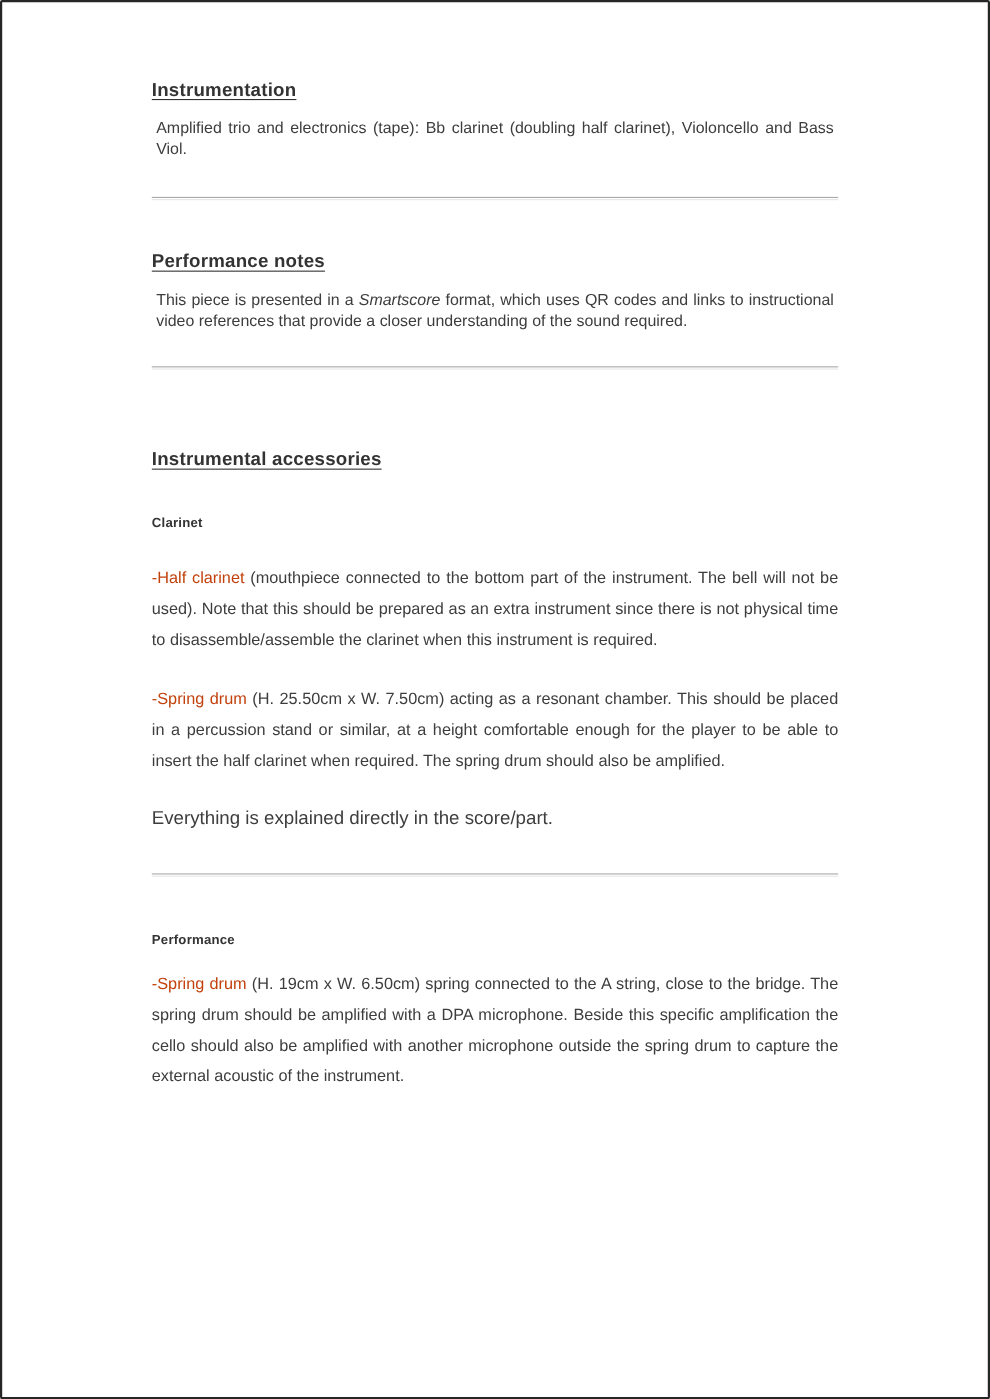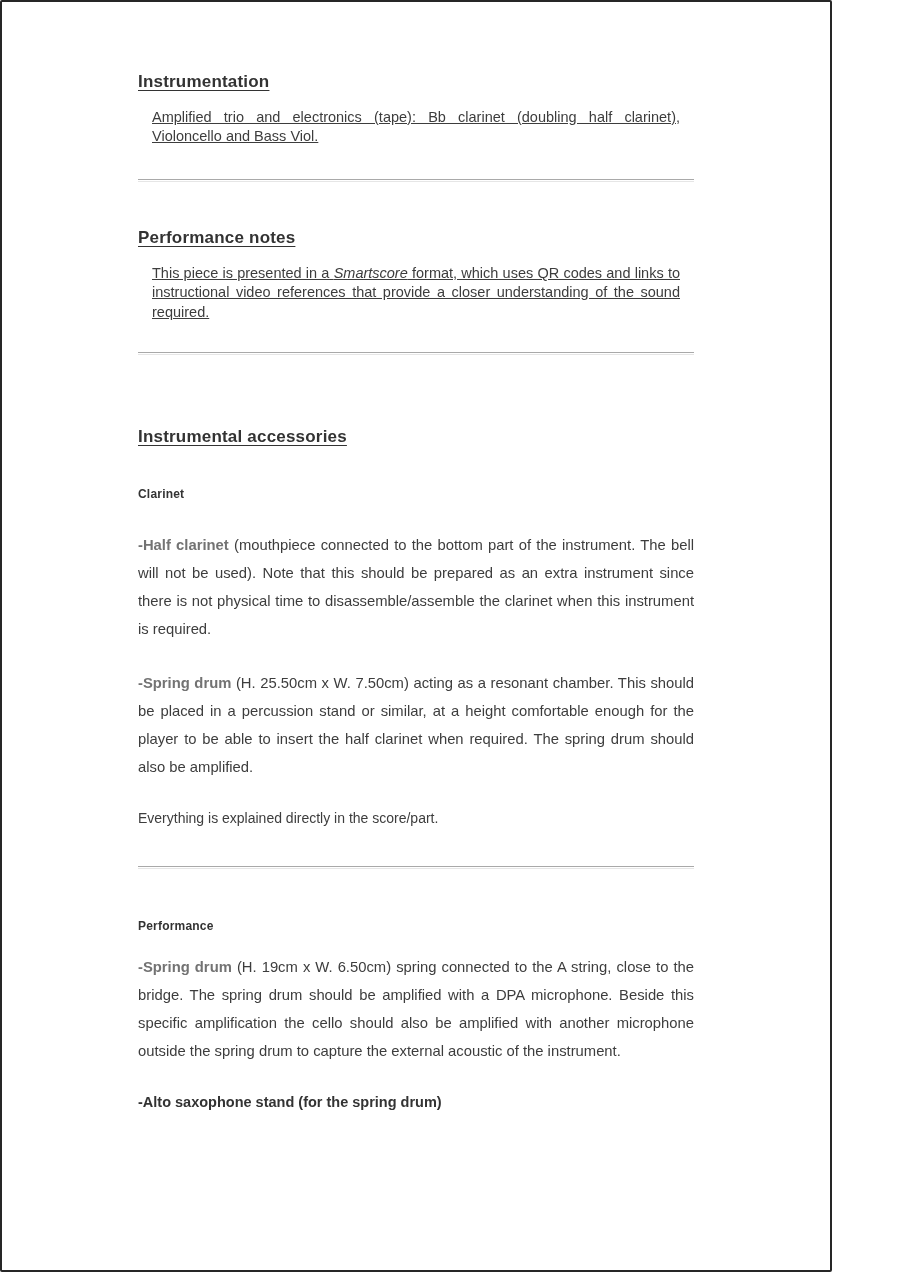--- a/index.html
+++ b/index.html
@@ -2,21 +2,21 @@
 <html><head>
 <meta charset="utf-8">
 <style>
   html, body {
     margin: 0;
     padding: 0;
     background: #ffffff;
   }
   .page {
     position: relative;
-    width: 832px;
+    width: 900px;
     height: 1272px;
     box-sizing: border-box;
     background: #ffffff;
     border: 2px solid #262626;
     border-radius: 2px;
     font-family: "Liberation Sans", sans-serif;
     color: #3d3d3d;
     overflow: hidden;
   }
   .content {
@@ -38,35 +38,34 @@
     font-size: 12px;
     font-weight: bold;
     color: #333333;
     margin: 0;
     letter-spacing: 0.2px;
   }
   .body-text {
     font-size: 14.5px;
     line-height: 1.32;
     text-align: justify;
-    margin: 14px;
+    margin: 4px;
     color: #3d3d3d;
-    text-decoration: underline;
   }
   .body-text-loose {
     font-size: 14.8px;
     line-height: 1.9;
     text-align: justify;
     margin: 0;
     color: #3d3d3d;
   }
-  .bold-lead { font-weight: bold; color: #737373; }
+  .bold-lead { font-weight: normal; color: #c2410c; }
   .italic { font-style: italic; }
   .small-note {
-    font-size: 14px;
+    font-size: 17px;
     margin: 0;
     color: #3d3d3d;
   }
   .rule {
     height: 1px;
     border: 0;
     border-top: 1px solid #a9a9a9;
     border-bottom: 1px solid #e6e6e6;
     background: transparent;
     margin: 0;
@@ -123,16 +122,15 @@
     <p class="body-text-loose m-top-spring-drum"><span class="bold-lead">-Spring drum</span><span> (H. 25.50cm x W. 7.50cm) acting as a resonant chamber. This should be placed in a percussion stand or similar, at a height comfortable enough for the player to be able to insert the half clarinet when required. The spring drum should also be amplified.</span></p>
 
     <p class="small-note m-top-note">Everything is explained directly in the score/part.</p>
 
     <hr class="rule m-top-rule-3">
 
     <h3 class="sub-heading m-top-cello-heading">Performance</h3>
 
     <p class="body-text-loose m-top-cello-body"><span class="bold-lead">-Spring drum</span><span> (H. 19cm x W. 6.50cm) spring connected to the A string, close to the bridge. The spring drum should be amplified with a DPA microphone. Beside this specific amplification the cello should also be amplified with another microphone outside the spring drum to capture the external acoustic of the instrument.</span></p>
 
-    <p class="bold-item m-top-item-2">-Alto saxophone stand (for the spring drum)</p>
 
   </div>
 </div>
 
 </body></html>

